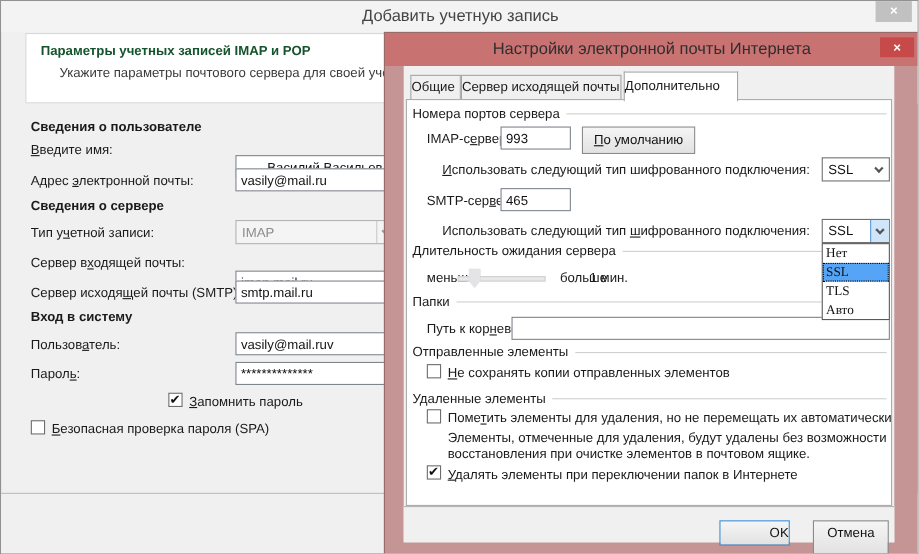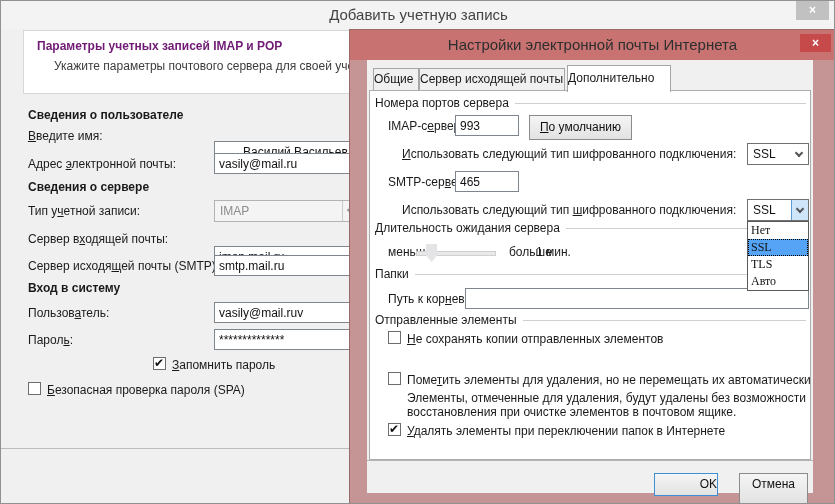--- a/index.html
+++ b/index.html
@@ -12,21 +12,21 @@
   }
   .abs { position: absolute; }
 
   
   .bd-titlebar { left:0; top:0; width:835px; height:28px; background:#f3f3f3; }
   .bd-title { left:0; top:0; width:835px; height:28px; line-height:28px; text-align:center;
               font-size:15px; color:#444; }
   .bd-close { left:795px; top:0; width:33px; height:19px; background:#c1c1c1; color:#fff;
               font-size:12px; font-weight:bold; text-align:center; line-height:19px; }
   .bd-header { left:22px; top:29px; width:812px; height:64px; background:#fff; border:1px solid #d8d8d8; }
-  .bd-header-title { left:13px; top:8px; font-weight:bold; color:#701a75; }
+  .bd-header-title { left:13px; top:8px; font-weight:bold; color:#14532d; }
   .bd-header-sub { left:30px; top:28px; color:#3c3c3c; }
   .sect { font-weight:bold; }
   .lbl { white-space:nowrap; }
   .inp { position:absolute; height:21px; border:1px solid #7f858d; background:#fff;
          font-family:"Liberation Sans", sans-serif; font-size:12px; padding:0 4px; color:#111; }
   .combo { position:absolute; border:1px solid #b3b3b3; background:#f4f4f4; }
   .combo .val { position:absolute; left:5px; top:3px; color:#8c8c8c; }
   .combo .arr { position:absolute; right:0; top:0; width:18px; height:100%; border-left:1px solid #cacaca; }
   .chev { position:absolute; width:6px; height:6px; border-right:2px solid #555; border-bottom:2px solid #555;
           transform:rotate(45deg); left:5px; top:4px; }
@@ -200,20 +200,23 @@
 
         <div class="gcap" style="top:222px;">
           <span>Отправленные элементы</span>
         </div>
 
         <span class="cbox" style="left:18px;top:240px;">
           <span class="mk"></span>
         </span>
         <div class="abs lbl" style="left:37px;top:241px;"><u>Н</u>е сохранять копии отправленных элементов</div>
 
+        <div class="gcap" style="top:264px;">
+          <span>Удаленные элементы</span>
+        </div>
 
         <span class="cbox" style="left:18px;top:281px;">
           <span class="mk"></span>
         </span>
         <div class="abs lbl" style="left:37px;top:282px;">Поме<u>т</u>ить элементы для удаления, но не перемещать их автоматически</div>
 
         <div class="abs note" style="left:37px;top:300px;">Элементы, отмеченные для удаления, будут удалены без возможности</div>
         <div class="abs note" style="left:37px;top:314px;">восстановления при очистке элементов в почтовом ящике.</div>
 
         <span class="cbox" style="left:18px;top:332px;">

